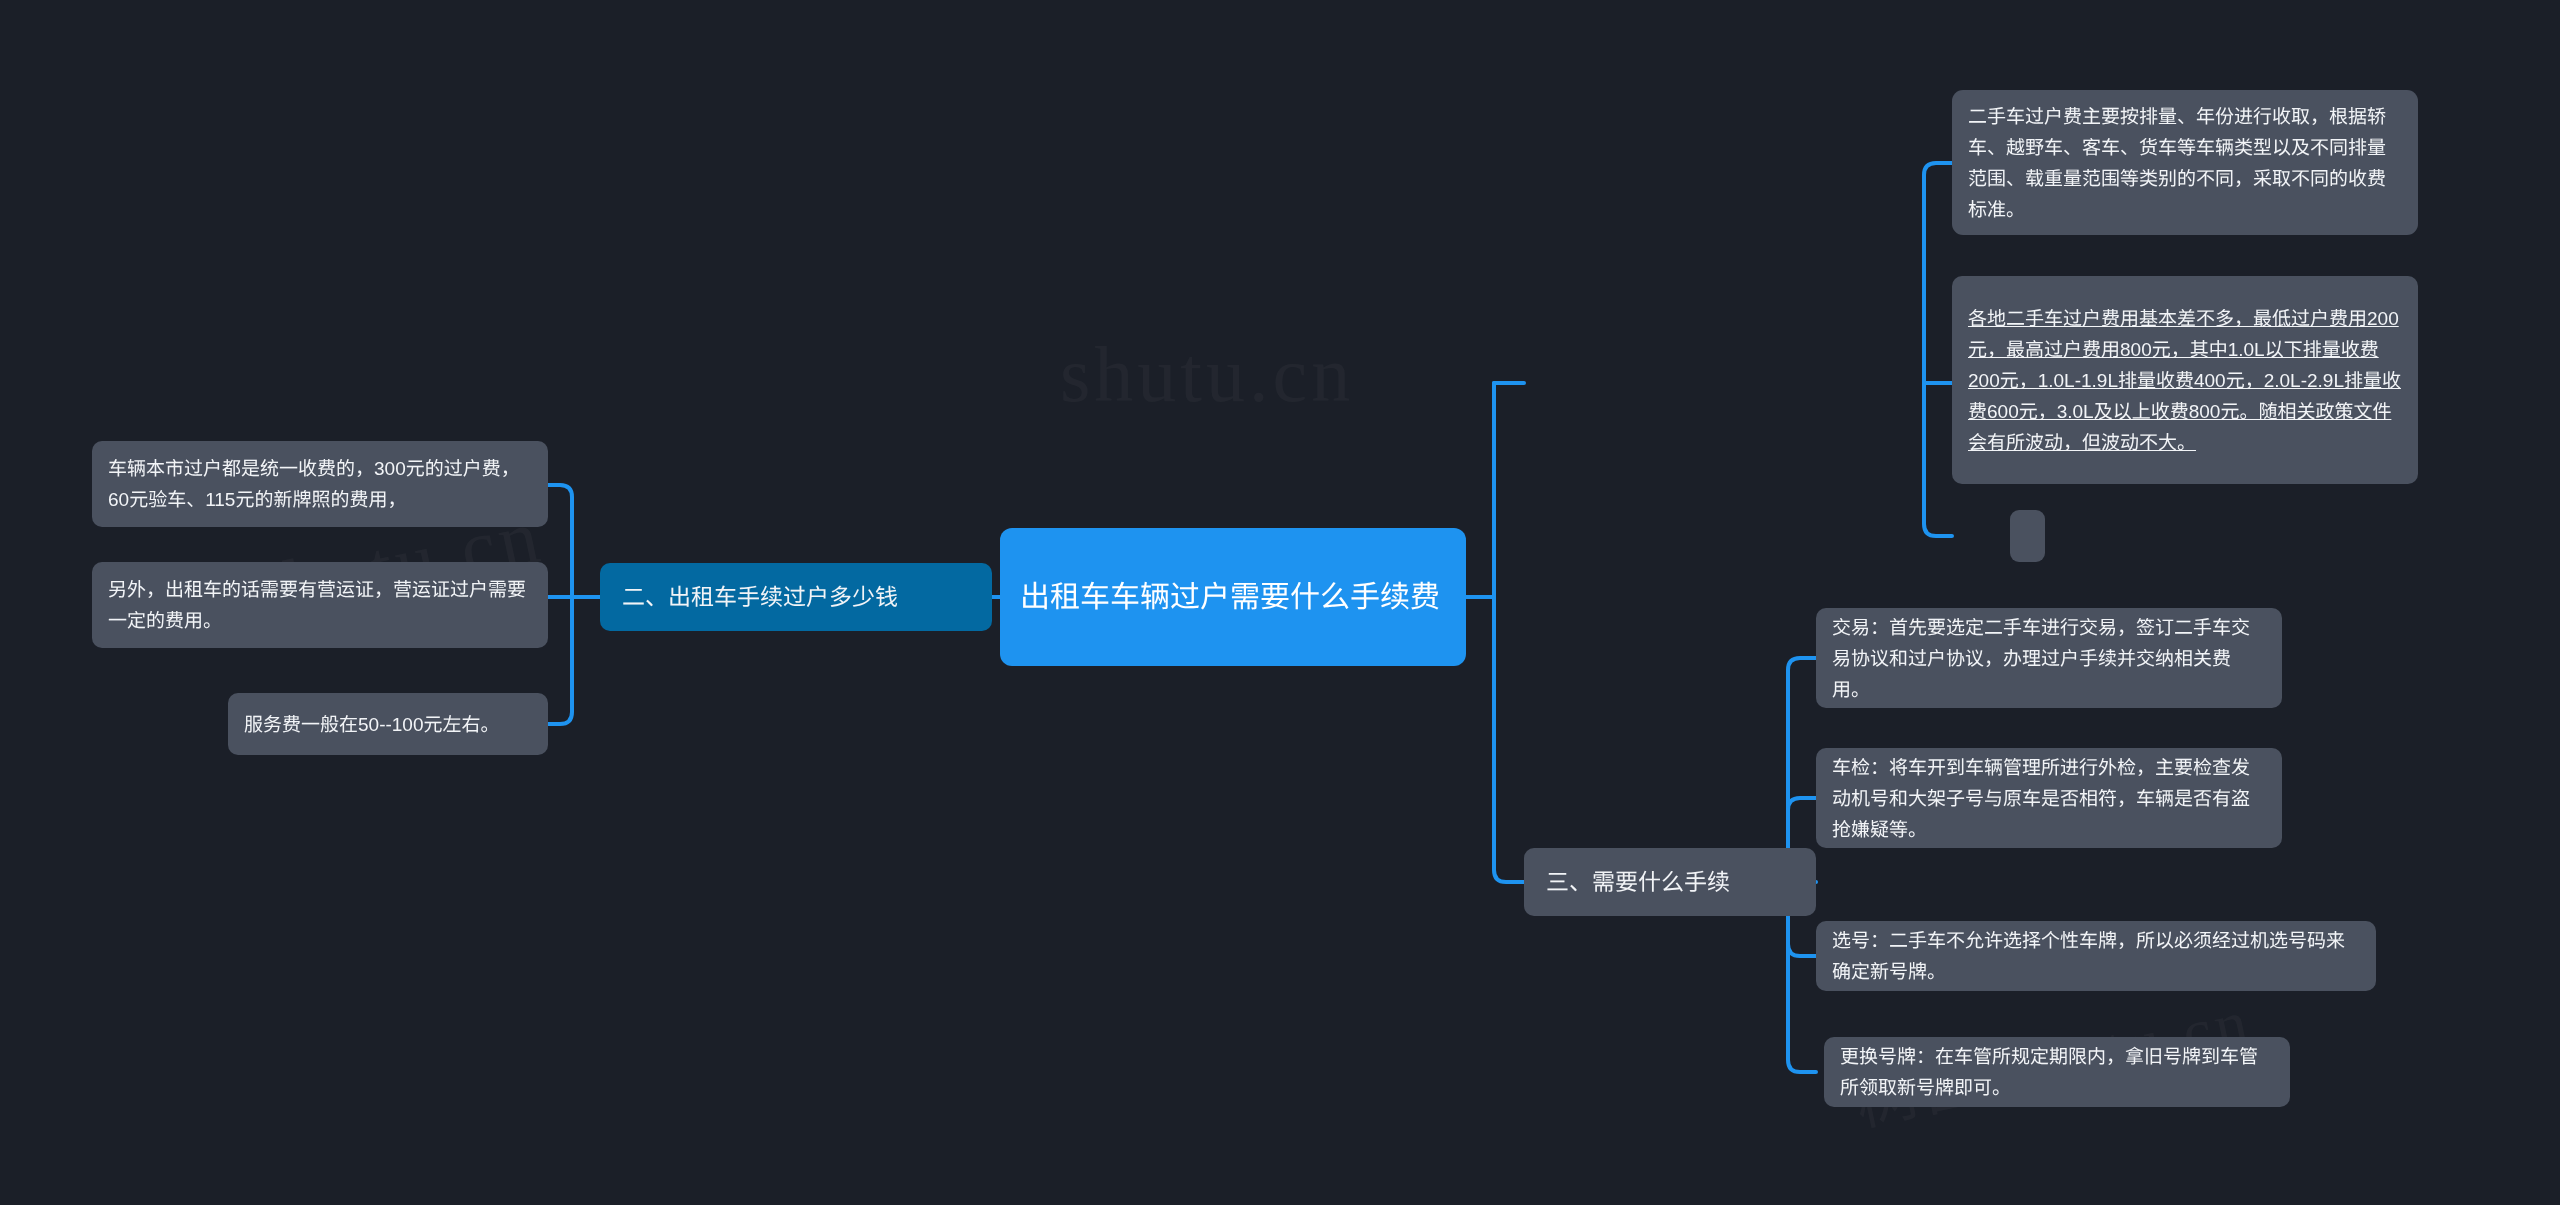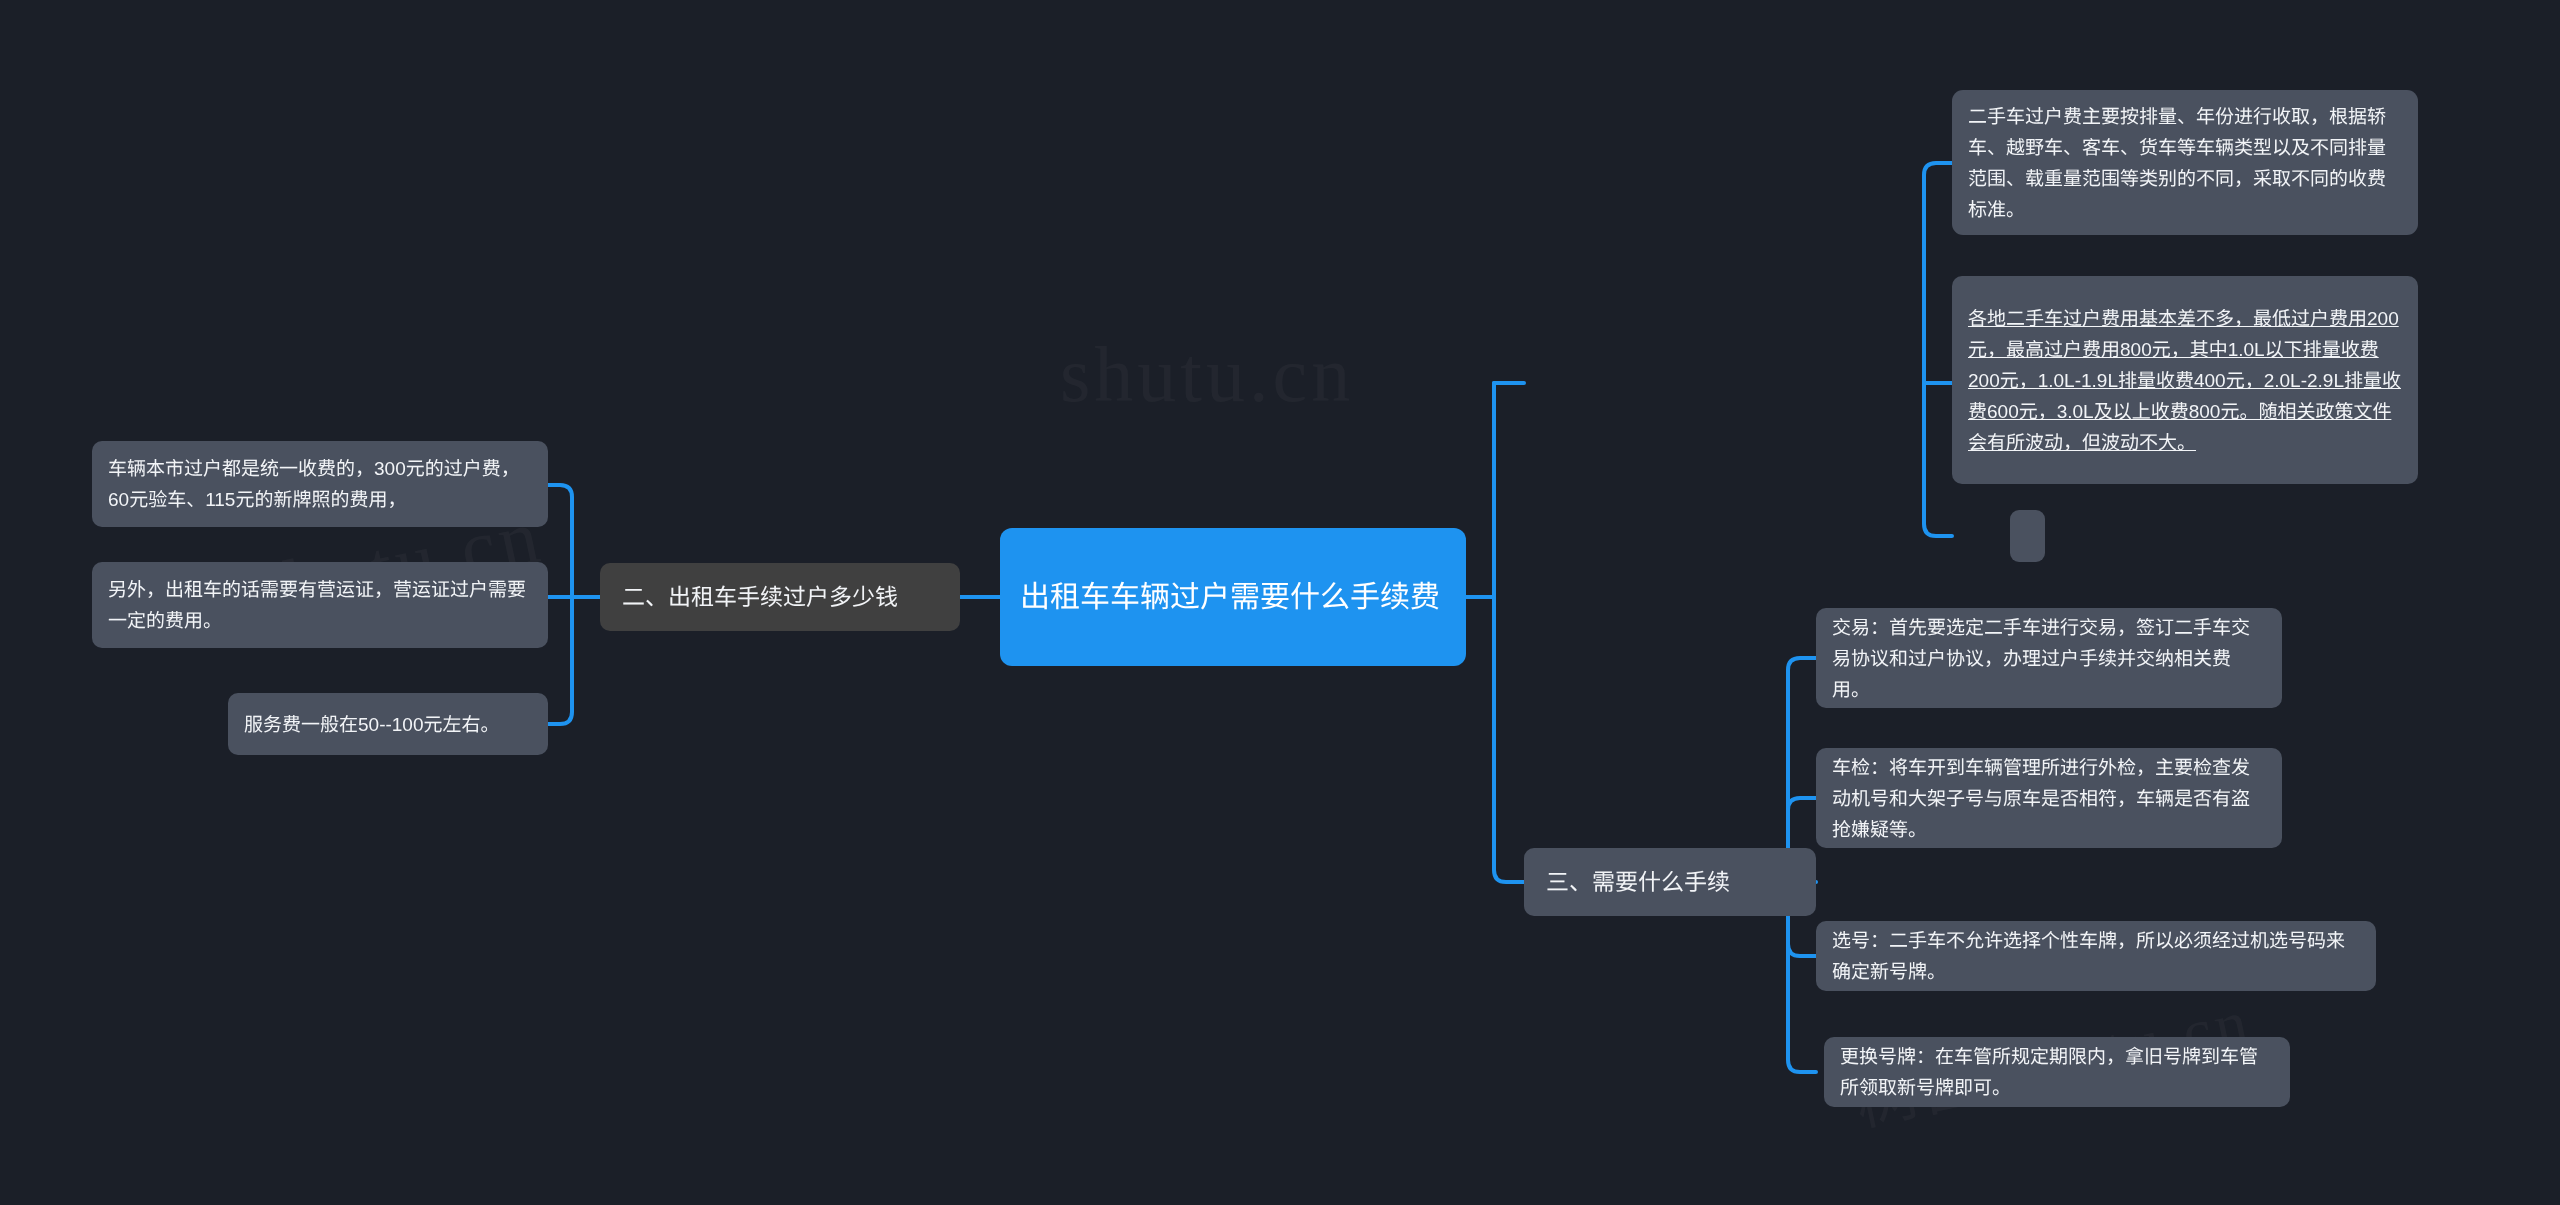--- a/index.html
+++ b/index.html
@@ -109,21 +109,21 @@
       <path d="M 1788 882 L 1788 810 Q 1788 798 1800 798 L 1816 798"></path>
       <path d="M 1788 882 L 1788 944 Q 1788 956 1800 956 L 1816 956"></path>
       <path d="M 1788 882 L 1788 1060 Q 1788 1072 1800 1072 L 1816 1072"></path>
     </g>
   </svg>
 
   <div class="node root" style="left: 1000px; top: 528px; width: 466px; height: 138px; background: rgb(30, 147, 240);">
     <span class="node-text">出租车车辆过户需要什么手续费</span>
   </div>
 
-  <div class="node branch" style="left: 600px; top: 563px; width: 360px; height: 68px; background: #404040;">
+  <div class="node branch" style="left: 600px; top: 563px; width: 392px; height: 68px; background: #0369a1;">
     <span class="node-text">二、出租车手续过户多少钱</span>
   </div>
 
   <div class="node leaf" style="left: 92px; top: 441px; width: 456px; height: 86px; background: rgb(74, 81, 95);">
     <span class="node-text">车辆本市过户都是统一收费的，300元的过户费，60元验车、115元的新牌照的费用，</span>
   </div>
 
   <div class="node leaf" style="left: 92px; top: 562px; width: 456px; height: 86px; background: rgb(74, 81, 95);">
     <span class="node-text">另外，出租车的话需要有营运证，营运证过户需要一定的费用。</span>
   </div>

